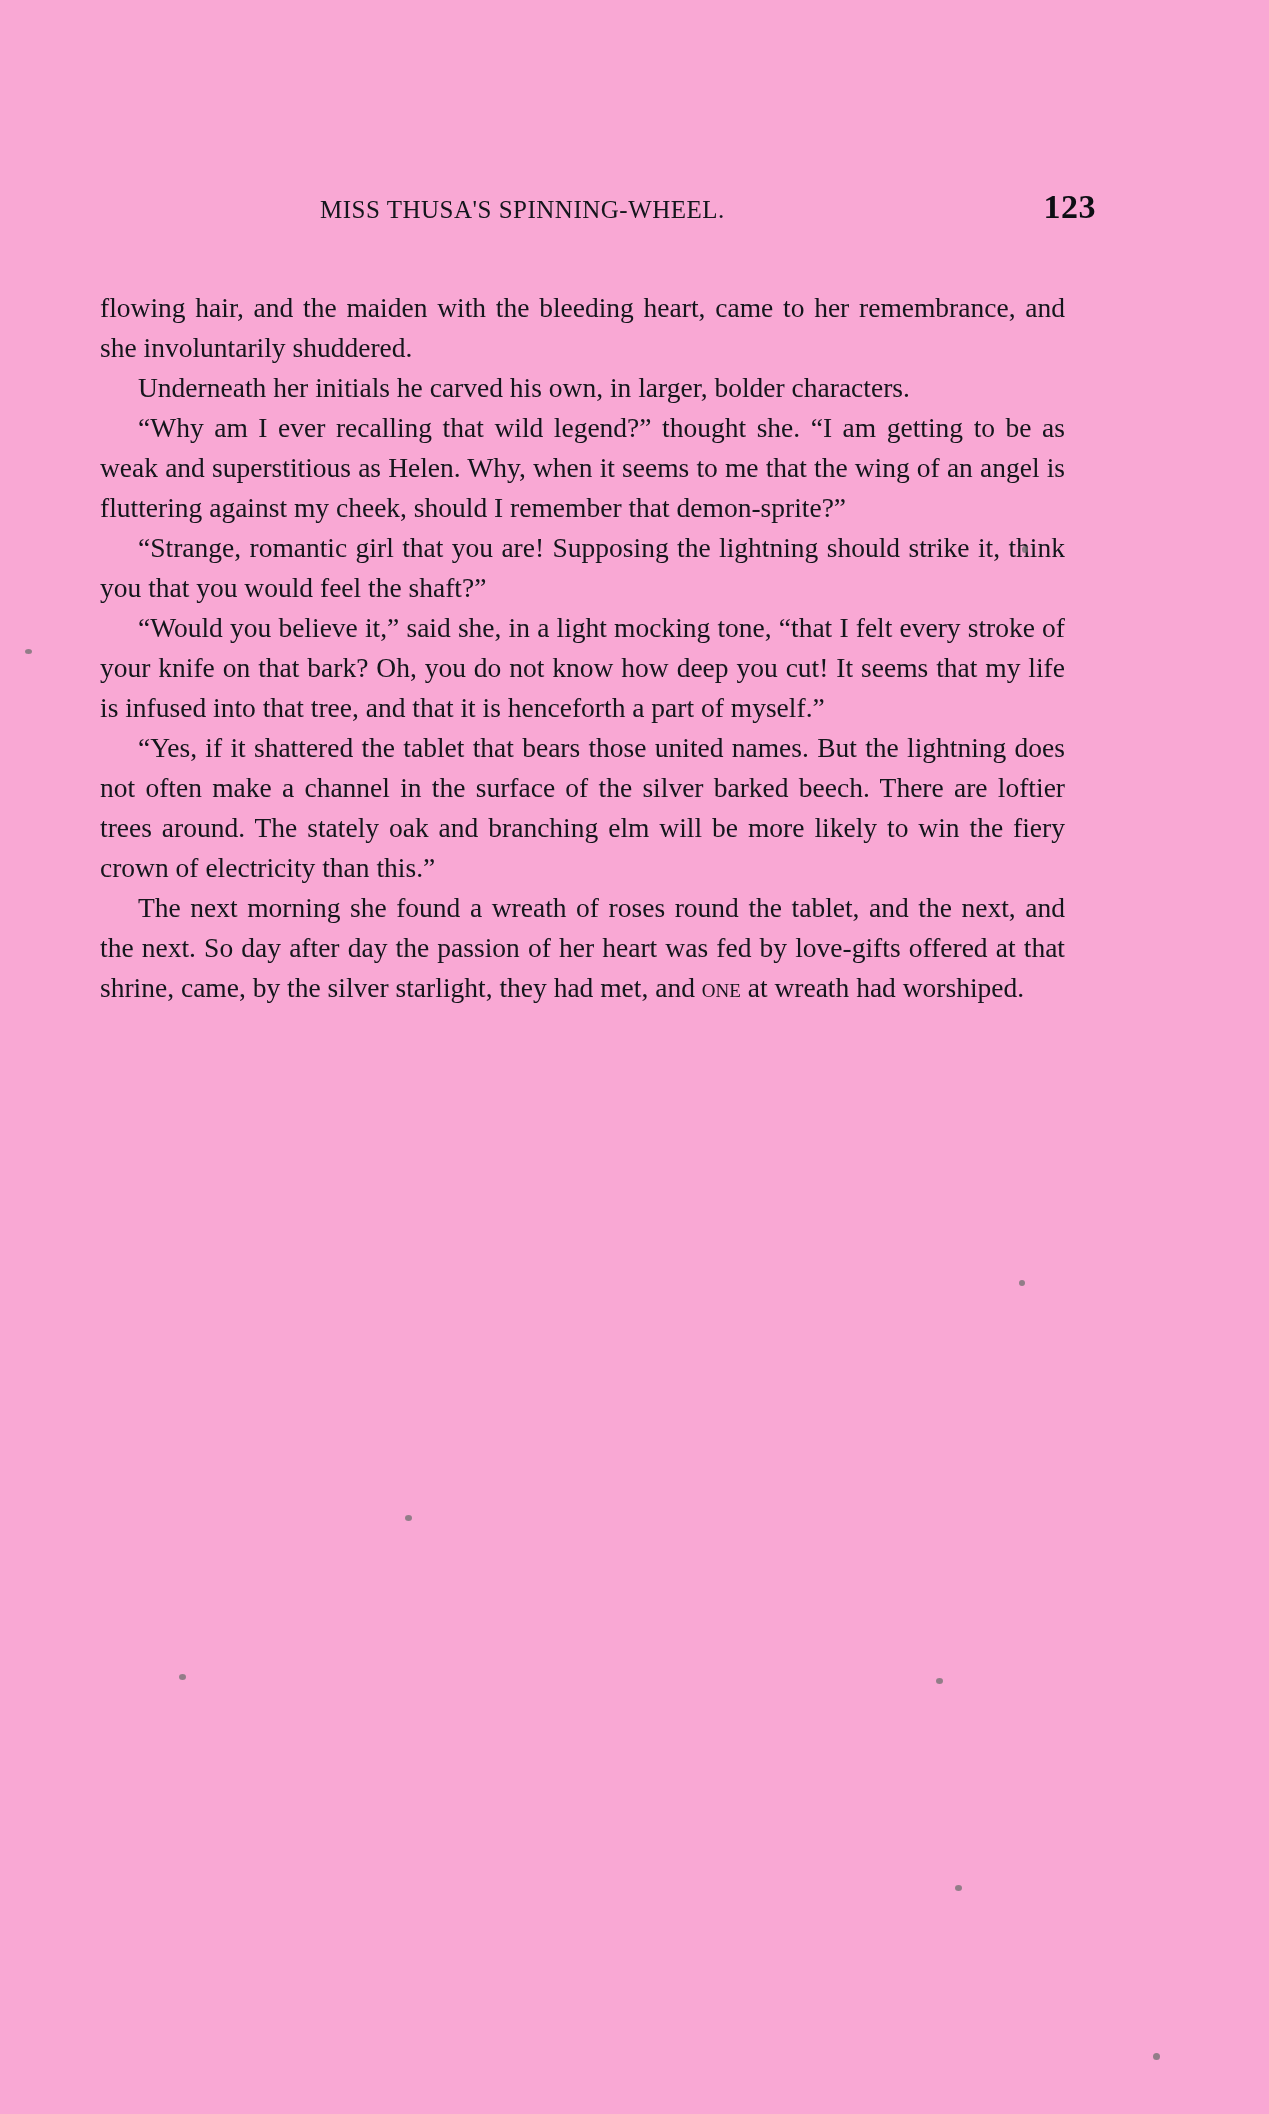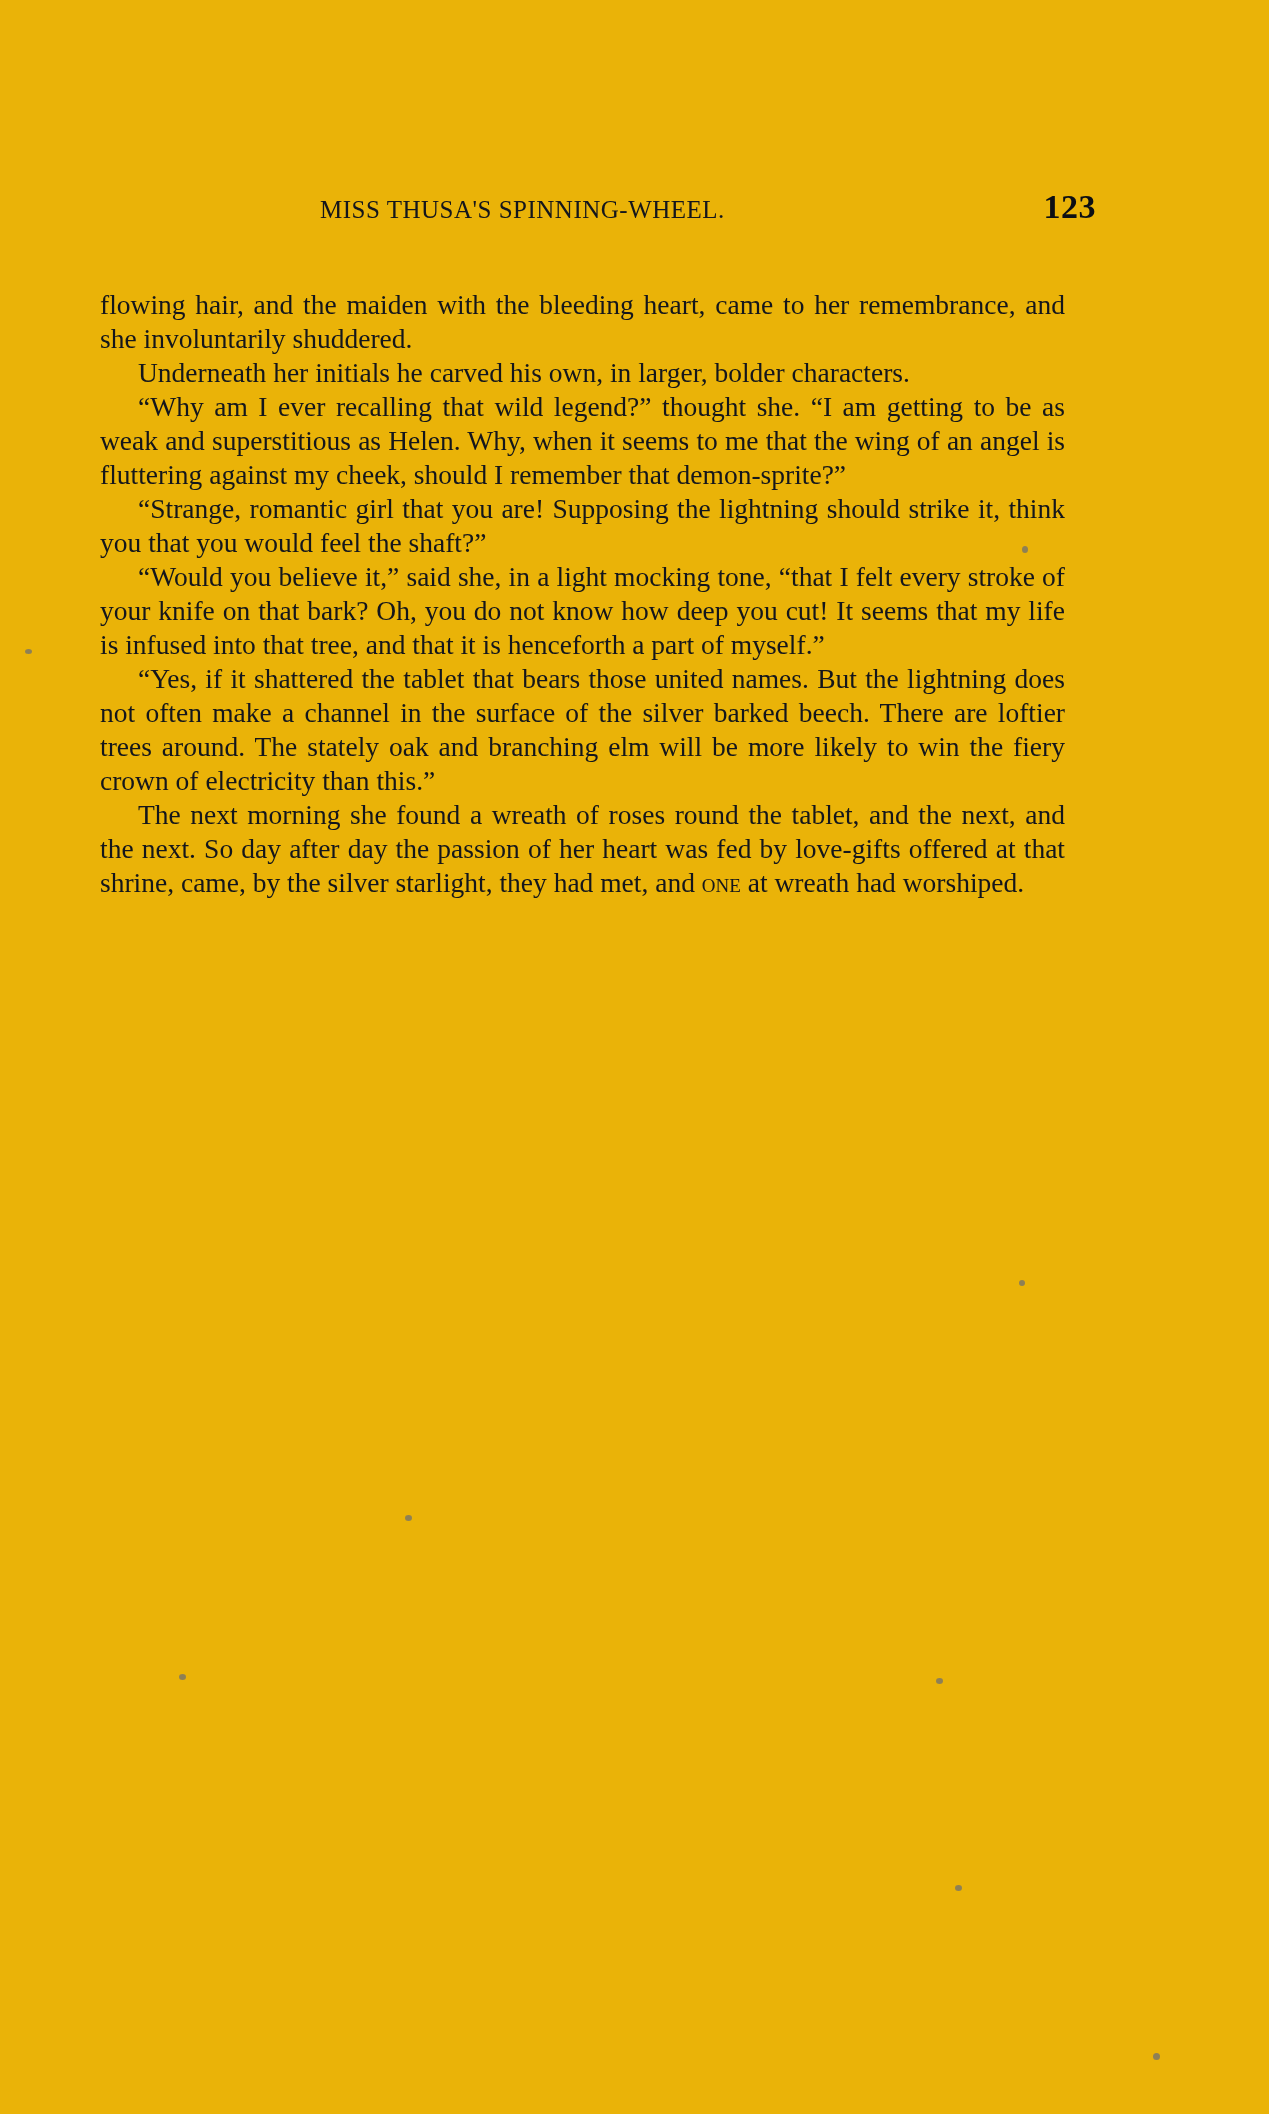--- a/index.html
+++ b/index.html
@@ -14,21 +14,21 @@
     font-family: "Liberation Serif", serif;
     color: #101010;
     overflow: hidden;
   }
 
   .page {
     position: absolute;
     top: 0; left: 0;
     width: 1269px;
     height: 2114px;
-    background: #eab308;
+    background: #f9a8d4;
   }
 
   .header {
     position: absolute;
     top: 196px;
     left: 100px;
     width: 1069px;
     height: 40px;
   }
 
@@ -57,21 +57,21 @@
   .textblock {
     position: absolute;
     top: 288px;
     left: 100px;
     width: 965px;
   }
 
   .textblock p {
     margin: 0;
     font-size: 27.5px;
-    line-height: 34px;
+    line-height: 40px;
     text-align: justify;
     text-justify: inter-word;
     color: #14161c;
     hyphens: none;
   }
 
   .textblock p.indent {
     text-indent: 38px;
   }
 

